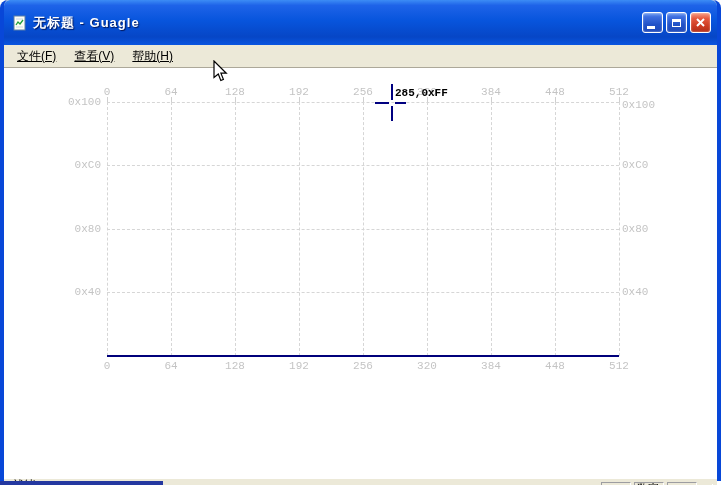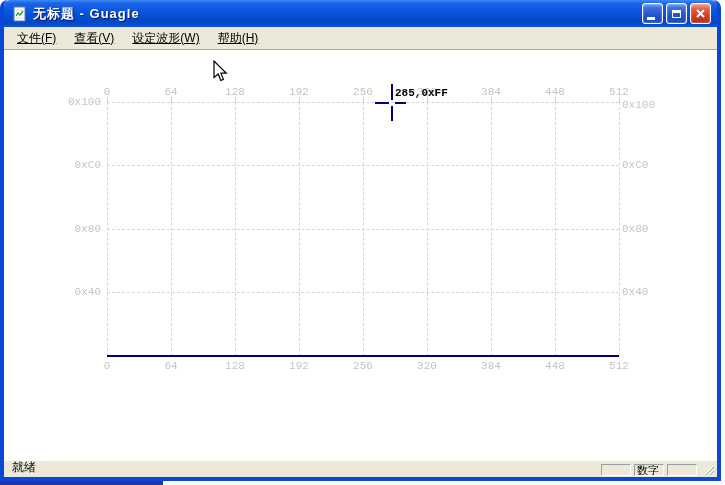--- a/index.html
+++ b/index.html
@@ -11,21 +11,21 @@
   }
   
   .window{
     position:absolute;left:0;top:0;width:721px;height:481px;
     box-sizing:border-box;
     border-left:4px solid #0847D8;border-right:4px solid #0847D8;border-bottom:4px solid #0847D8;
     border-radius:8px 8px 0 0;
     background:#ECE9D8;
   }
   .titlebar{
-    position:relative;height:27px;
+    position:relative;height:45px;
     background:linear-gradient(180deg,#3C8CF5 0%,#1E63E8 12%,#0855DD 45%,#0646C6 82%,#0A55E0 100%);
     border-radius:6px 6px 0 0;
     display:flex;align-items:center;
     padding:0 6px 0 8px;box-sizing:border-box;
   }
   .app-icon{width:16px;height:16px;margin-right:5px;flex:0 0 auto;}
   .title-text{
     color:#fff;font-weight:bold;font-size:13px;letter-spacing:1px;
     text-shadow:1px 1px 1px rgba(0,0,40,.7);
     white-space:nowrap;flex:1 1 auto;
@@ -114,21 +114,20 @@
             <line x1="2" y1="2" x2="9" y2="9" stroke="#fff" stroke-width="2"></line>
             <line x1="9" y1="2" x2="2" y2="9" stroke="#fff" stroke-width="2"></line>
           </svg>
         </div>
       </div>
     </div>
 
     <div class="menubar">
       <span class="menu-item">文件(F)</span>
       <span class="menu-item">查看(V)</span>
-      <span class="menu-item">设定波形(W)</span>
       <span class="menu-item">帮助(H)</span>
     </div>
 
     <div class="client"></div>
 
     <div class="statusbar">
       <span class="status-text">就绪</span>
       <span class="status-panel"></span>
       <span class="status-panel">数字</span>
       <span class="status-panel"></span>

